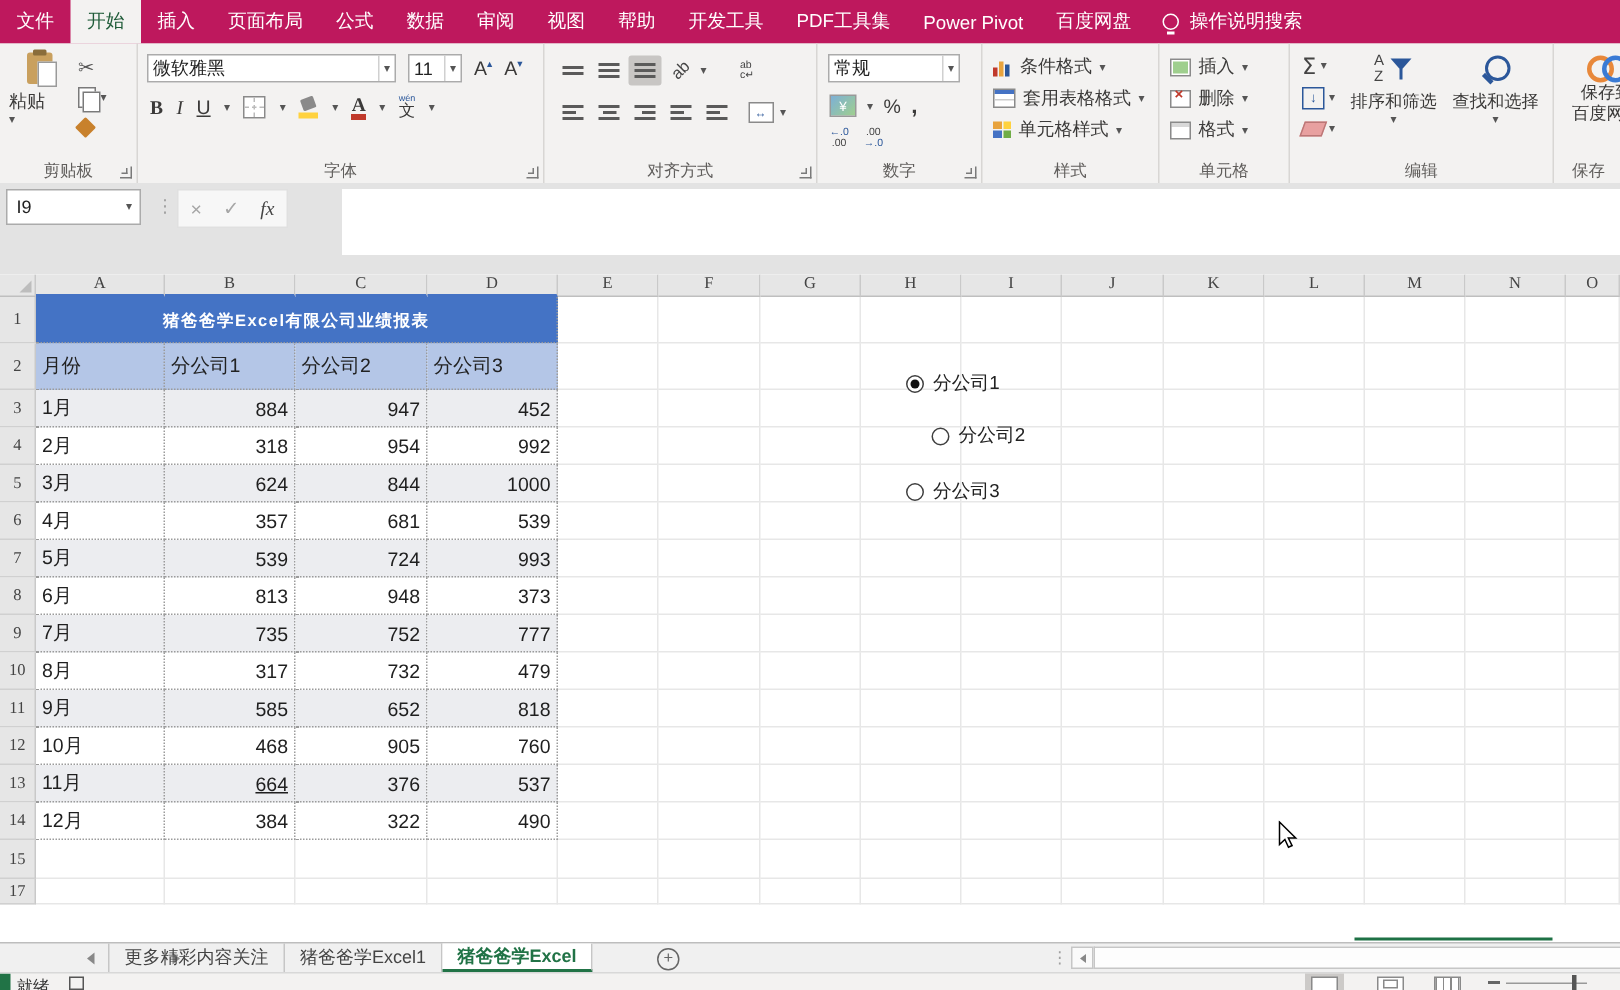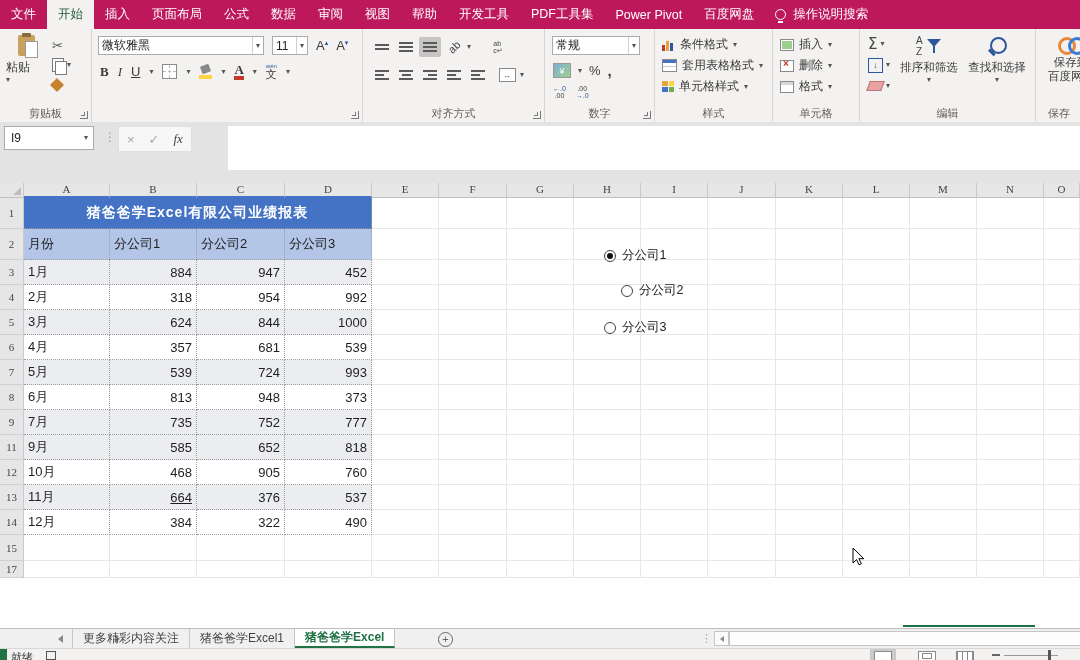--- a/index.html
+++ b/index.html
@@ -117,21 +117,21 @@
   .corner{width:24px;flex:none;background:#E6E6E6;border-right:1px solid #C9C9C9;border-bottom:1px solid #BFBFBF;box-sizing:border-box;position:relative;}
   .corner::after{content:"";position:absolute;right:2px;bottom:2px;width:0;height:0;border-left:8px solid transparent;border-bottom:8px solid #BDBDBD;}
   .ch{flex:none;box-sizing:border-box;background:#E6E6E6;border-right:1px solid #C9C9C9;border-bottom:1px solid #BFBFBF;font-family:"Liberation Serif",serif;font-size:11px;color:#444;text-align:center;line-height:13px;}
   .ch.sel{border-bottom:2px solid #4472C4;}
   .grow{display:flex;}
   .rh{width:24px;flex:none;box-sizing:border-box;background:#E6E6E6;border-right:1px solid #C9C9C9;border-bottom:1px solid #D0D0D0;font-family:"Liberation Serif",serif;font-size:11px;color:#444;display:flex;align-items:center;justify-content:center;}
   .cell{flex:none;box-sizing:border-box;border-right:1px solid #E7E7E7;border-bottom:1px solid #E7E7E7;font-size:13px;color:#1f1f1f;display:flex;align-items:center;padding:0 4px;overflow:hidden;white-space:nowrap;}
   .cell.num{justify-content:flex-end;}
   .cell.tcell{border-right:1px dotted #9b9b9b;border-bottom:1px dotted #9b9b9b;}
   .cell.band{background:#ECEDF0;}
-  .cell.title{background:#4473C5;color:#fff;font-weight:bold;font-size:14px;justify-content:center;letter-spacing:1px;}
+  .cell.title{background:#4473C5;color:#fff;font-weight:bold;font-size:11px;justify-content:center;letter-spacing:1px;}
   .cell.hdr2{background:#B4C6E7;color:#222;}
   
   .radio-item{position:absolute;display:flex;align-items:center;gap:6px;font-size:12.5px;color:#222;}
   .rdot{width:12px;height:12px;border:1.5px solid #404040;border-radius:50%;background:#fff;box-sizing:border-box;position:relative;flex:none;}
   .rdot.on::after{content:"";position:absolute;inset:2px;background:#111;border-radius:50%;}
   
   .gline{position:absolute;left:903px;top:625px;width:132px;height:2px;background:#1E7145;}
   
   .tabbar{position:absolute;top:628px;left:0;right:0;height:20px;background:#F0F0F0;border-top:1px solid #BDBDBD;box-sizing:border-box;}
   .tnav{position:absolute;top:6px;width:0;height:0;border-top:4px solid transparent;border-bottom:4px solid transparent;}
@@ -239,20 +239,21 @@
           </span>
         <span class="dd">▾</span>
         <span class="fcolor"><span>A</span><i class="bar"></i></span>
         <span class="dd">▾</span>
         <span class="phon">
             <i>wén</i>
             <span>文</span>
           </span>
         <span class="dd">▾</span>
       </div>
+      <div class="glabel">字体</div>
       <div class="launcher"></div>
     </div>
 
     <div class="rgroup" style="width:182px">
       <div class="ag-row1">
         <span class="albtn">
             <span class="bars">
               <i></i>
               <i></i>
             </span>
@@ -621,20 +622,38 @@
           <div class="cell" style="width: 67px;"></div>
           <div class="cell" style="width: 67px;"></div>
           <div class="cell" style="width: 68px;"></div>
           <div class="cell" style="width: 67px;"></div>
           <div class="cell" style="width: 67px;"></div>
           <div class="cell" style="width: 67px;"></div>
           <div class="cell" style="width: 67px;"></div>
           <div class="cell" style="width: 36px;"></div>
         </div>
         <div class="grow" style="height: 25px;">
+          <div class="rh">10</div>
+          <div class="cell tcell" style="width: 86px;">8月</div>
+          <div class="cell tcell num" style="width: 87px;">317</div>
+          <div class="cell tcell num" style="width: 88px;">732</div>
+          <div class="cell tcell num" style="width: 87px;">479</div>
+          <div class="cell" style="width: 67px;"></div>
+          <div class="cell" style="width: 68px;"></div>
+          <div class="cell" style="width: 67px;"></div>
+          <div class="cell" style="width: 67px;"></div>
+          <div class="cell" style="width: 67px;"></div>
+          <div class="cell" style="width: 68px;"></div>
+          <div class="cell" style="width: 67px;"></div>
+          <div class="cell" style="width: 67px;"></div>
+          <div class="cell" style="width: 67px;"></div>
+          <div class="cell" style="width: 67px;"></div>
+          <div class="cell" style="width: 36px;"></div>
+        </div>
+        <div class="grow" style="height: 25px;">
           <div class="rh">11</div>
           <div class="cell tcell band" style="width: 86px;">9月</div>
           <div class="cell tcell band num" style="width: 87px;">585</div>
           <div class="cell tcell band num" style="width: 88px;">652</div>
           <div class="cell tcell band num" style="width: 87px;">818</div>
           <div class="cell" style="width: 67px;"></div>
           <div class="cell" style="width: 68px;"></div>
           <div class="cell" style="width: 67px;"></div>
           <div class="cell" style="width: 67px;"></div>
           <div class="cell" style="width: 67px;"></div>

